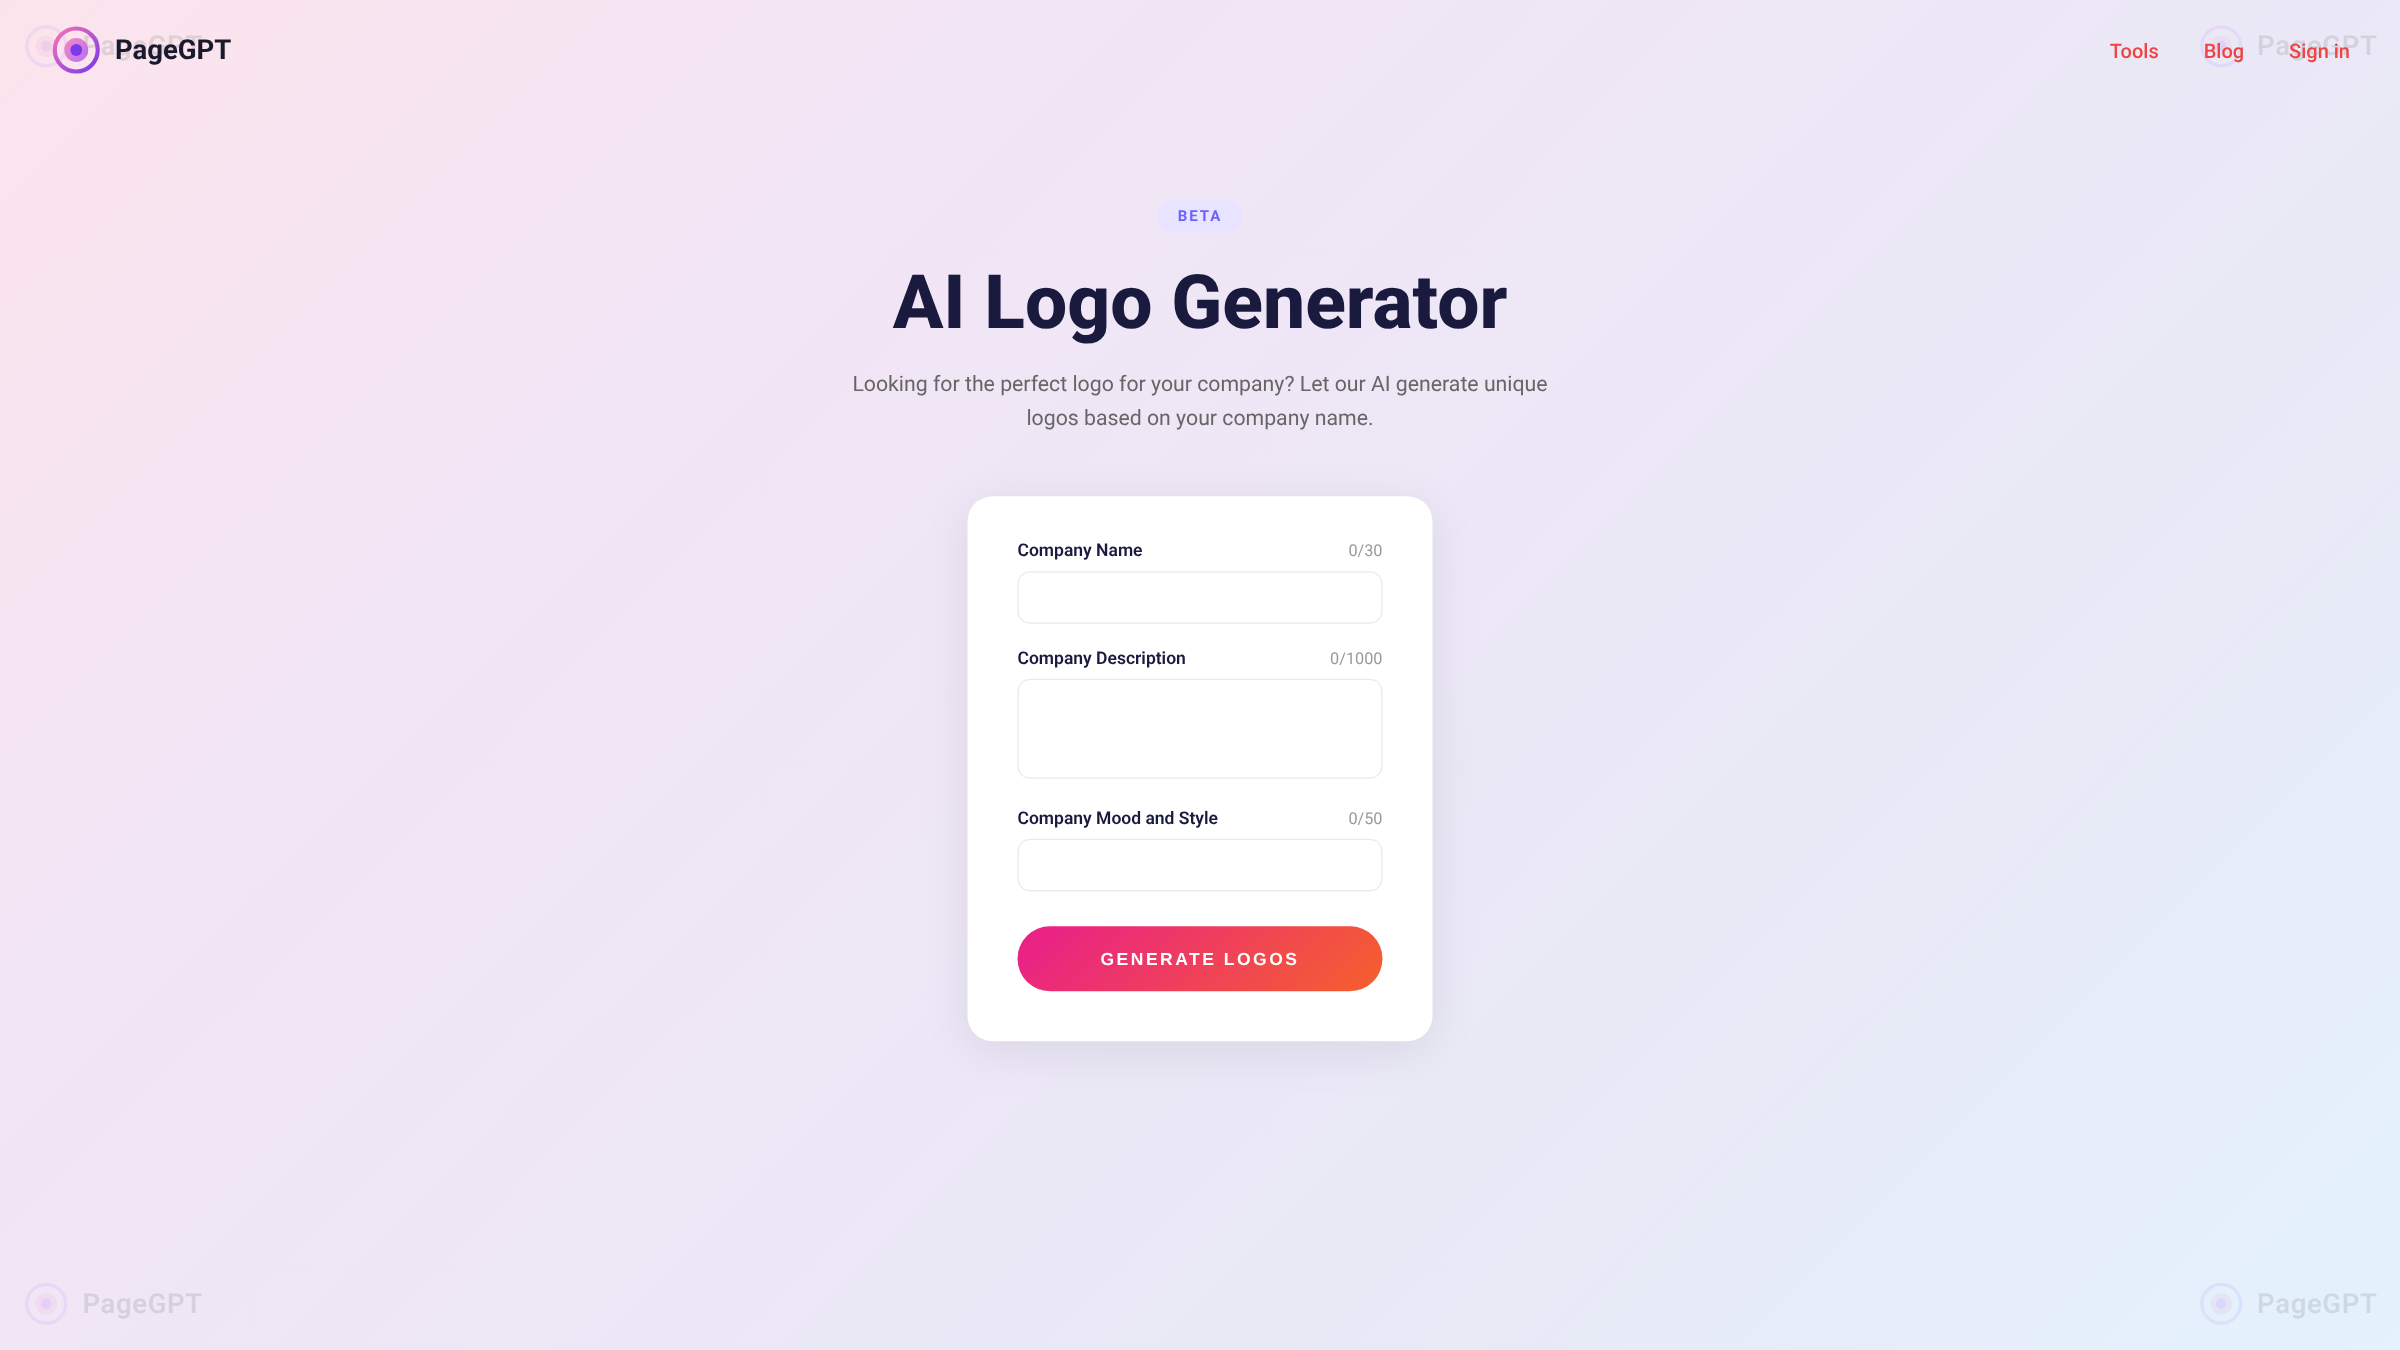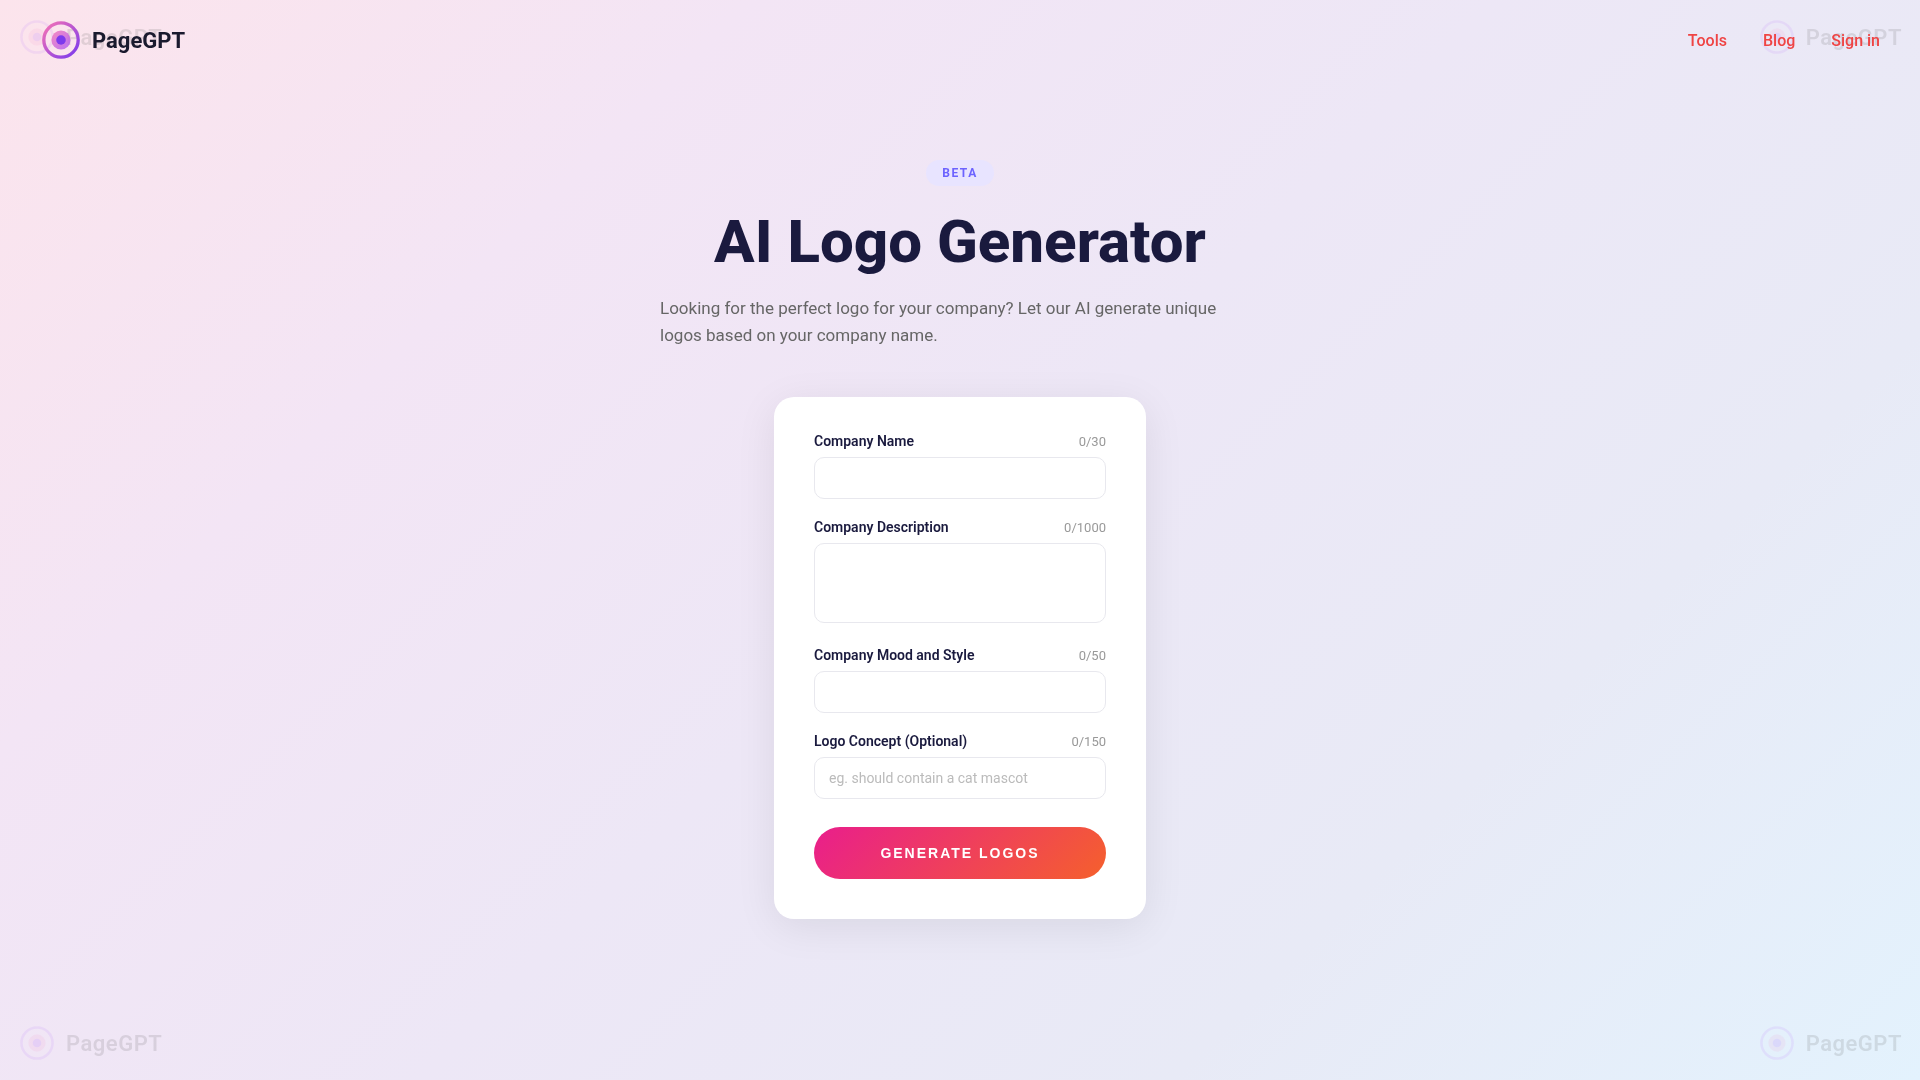--- a/index.html
+++ b/index.html
@@ -154,21 +154,21 @@
       font-size: 60px;
       font-weight: 800;
       color: #1a1a3e;
       margin-bottom: 18px;
       text-align: center;
     }
 
     .page-subtitle {
       font-size: 17px;
       color: #666;
-      text-align: left;
+      text-align: center;
       max-width: 600px;
       line-height: 1.6;
       margin-bottom: 48px;
     }
 
     
     .form-card {
       background: white;
       border-radius: 20px;
       padding: 36px 40px 40px;
@@ -343,24 +343,17 @@
     
     <div class="form-field">
       <div class="field-header">
         <label class="field-label">Company Mood and Style</label>
         <span class="field-counter">0/50</span>
       </div>
       <input type="text" class="field-input" maxlength="50" style="">
     </div>
 
     
-    <div class="form-field">
-      <div class="field-header">
-        <label class="field-label">Logo Concept (Optional)</label>
-        <span class="field-counter">0/150</span>
-      </div>
-      <input type="text" class="field-input" maxlength="150" placeholder="eg. should contain a cat mascot" style="">
-    </div>
 
     
     <button class="generate-btn">GENERATE LOGOS</button>
   </div>
 </div>
 
 </body></html>

